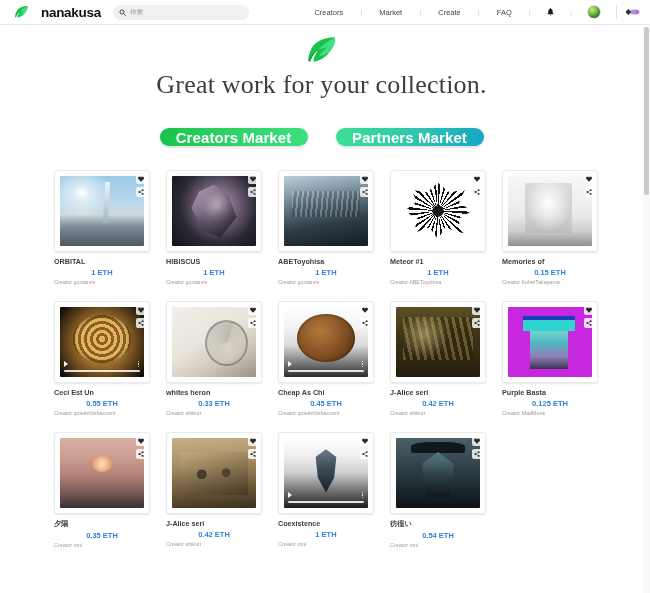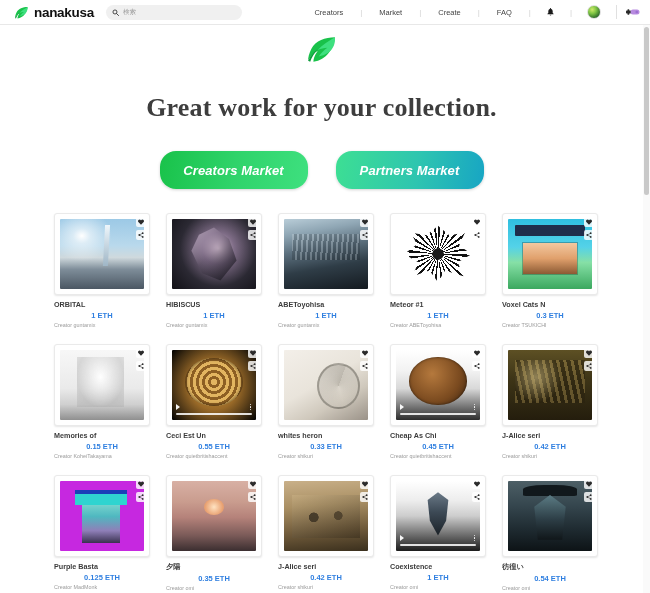--- a/index.html
+++ b/index.html
@@ -16,21 +16,21 @@
     height: 25px;
     width: 650px;
     background: #ffffff;
     border-bottom: 1px solid #e8e8e8;
     display: flex;
     align-items: center;
     padding: 0 10px 0 14px;
     position: relative;
     z-index: 5;
   }
-  .brand { display: flex; align-items: flex-end; gap: 5px; }
+  .brand { display: flex; align-items: flex-start; gap: 12px; }
   .brand-logo { width: 15px; height: 14px; display:block; }
   .brand-name {
     font-size: 13.5px; font-weight: bold; color: #111;
     letter-spacing: -0.3px;
   }
   .search-box {
     margin-left: 12px;
     width: 136px; height: 15px;
     background: #f0f0f0;
     border-radius: 8px;
@@ -76,37 +76,36 @@
     background: #c9c9c9; border-radius: 3px;
   }
 
   
   .hero { padding-top: 10px; text-align: center; }
   .hero-leaf { width: 34px; height: 30px; display: inline-block; }
   .hero-title {
     font-family: "Liberation Serif", serif;
     font-size: 26px;
     color: #3d3d3d;
-    font-weight: bold;
-    margin-top: 24px;
+    font-weight: normal;
+    margin-top: 1px;
     letter-spacing: 0.2px;
   }
   .btn-row {
     display: flex; justify-content: center; gap: 28px;
     margin-top: 28px;
   }
   .btn {
-    width: 148px; height: 38px;
+    width: 148px; height: 18px;
     border-radius: 16px;
     display: flex; align-items: center; justify-content: center;
-    color: #fff; font-size: 13px; font-weight: bold;
+    color: #fff; font-size: 15px; font-weight: bold;
     border: none; cursor: pointer;
     box-shadow: 0 1px 3px rgba(0,0,0,0.18);
     letter-spacing: 0.1px;
-    font-style: italic;
   }
   .btn-creators { background: linear-gradient(100deg, #19c24a 0%, #2fd36a 50%, #3ee07f 100%); }
   .btn-partners { background: linear-gradient(100deg, #3ddf93 0%, #2ec5b0 55%, #17a5c4 100%); }
 
   
   .grid {
     margin-top: 24px;
     padding: 0 54px;
     display: grid;
     grid-template-columns: repeat(5, 1fr);
@@ -477,43 +476,20 @@
                 <path d="M5.3 7L11 4M5.3 9L11 12" stroke="#2b2b2b" stroke-width="1.4"></path>
               </svg>
             </span>
         </div>
       </div>
       <div class="card-title">Meteor #1</div>
       <div class="card-price">1 ETH</div>
       <div class="card-creator">Creator ABEToyohisa</div>
     </div>
 
-    <div class="card">
-      <div class="thumb-wrap">
-        <div class="thumb art-voxel"></div>
-        <div class="card-actions">
-          <span class="act-btn">
-              <svg viewBox="0 0 16 15">
-                <path d="M8 14.5L1.6 8.1a4 4 0 1 1 5.6-5.7L8 3.2l.8-.8a4 4 0 1 1 5.6 5.7L8 14.5z" fill="#2b2b2b"></path>
-              </svg>
-            </span>
-          <span class="act-btn">
-              <svg viewBox="0 0 16 16">
-                <circle cx="12.5" cy="3" r="2.4" fill="#2b2b2b"></circle>
-                <circle cx="3.5" cy="8" r="2.4" fill="#2b2b2b"></circle>
-                <circle cx="12.5" cy="13" r="2.4" fill="#2b2b2b"></circle>
-                <path d="M5.3 7L11 4M5.3 9L11 12" stroke="#2b2b2b" stroke-width="1.4"></path>
-              </svg>
-            </span>
-        </div>
-      </div>
-      <div class="card-title">Voxel Cats N</div>
-      <div class="card-price">0.3 ETH</div>
-      <div class="card-creator">Creator TSUKICHI</div>
-    </div>
 
     <div class="card">
       <div class="thumb-wrap">
         <div class="thumb art-memories"></div>
         <div class="card-actions">
           <span class="act-btn">
               <svg viewBox="0 0 16 15">
                 <path d="M8 14.5L1.6 8.1a4 4 0 1 1 5.6-5.7L8 3.2l.8-.8a4 4 0 1 1 5.6 5.7L8 14.5z" fill="#2b2b2b"></path>
               </svg>
             </span>

